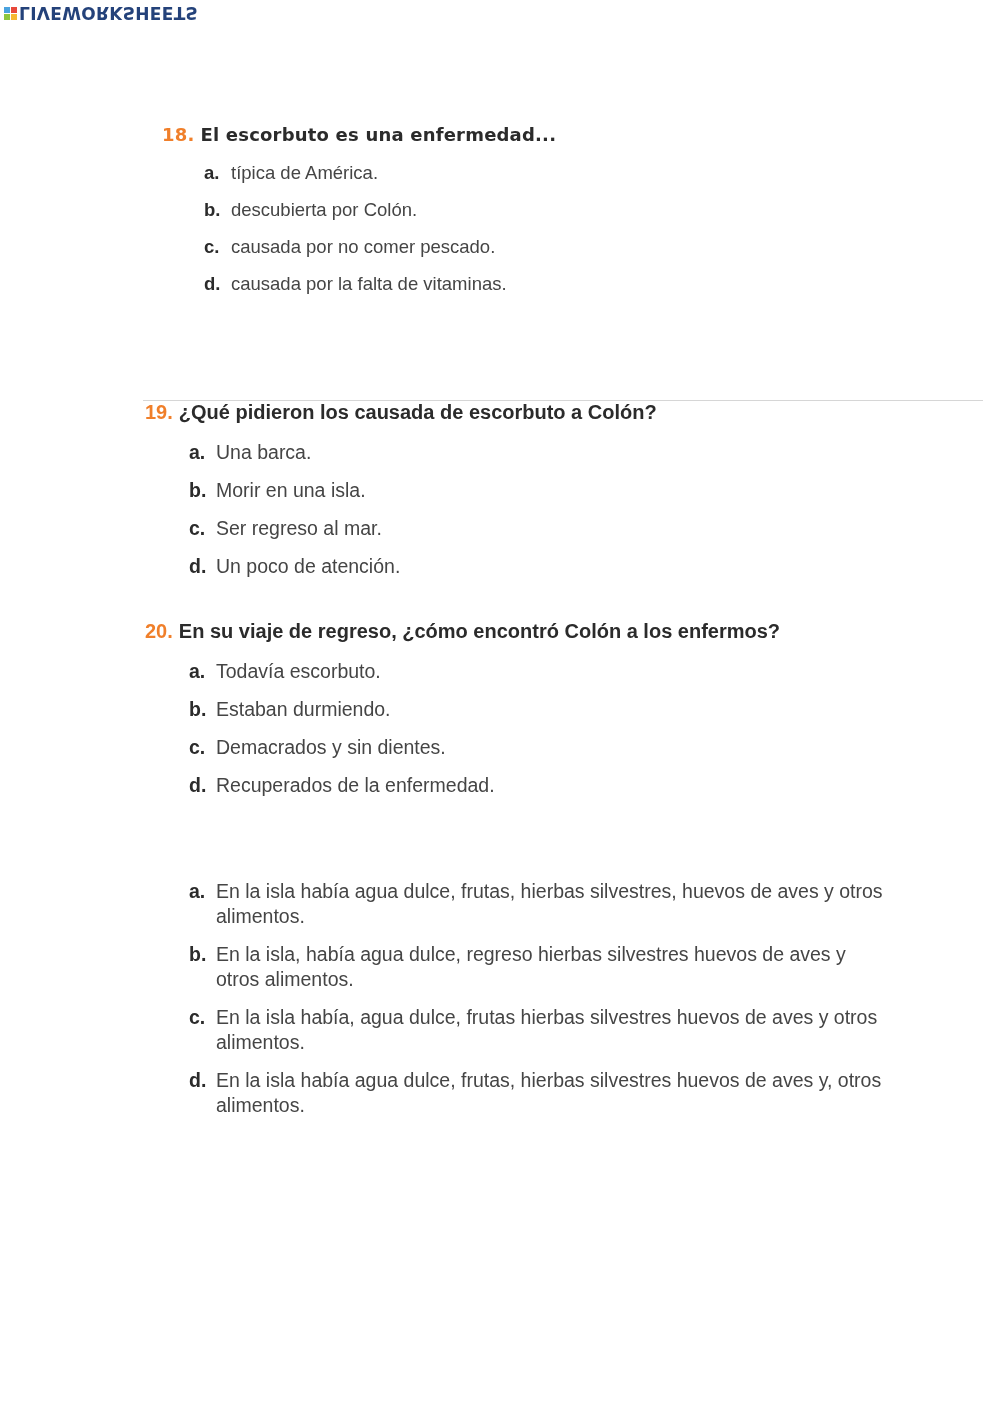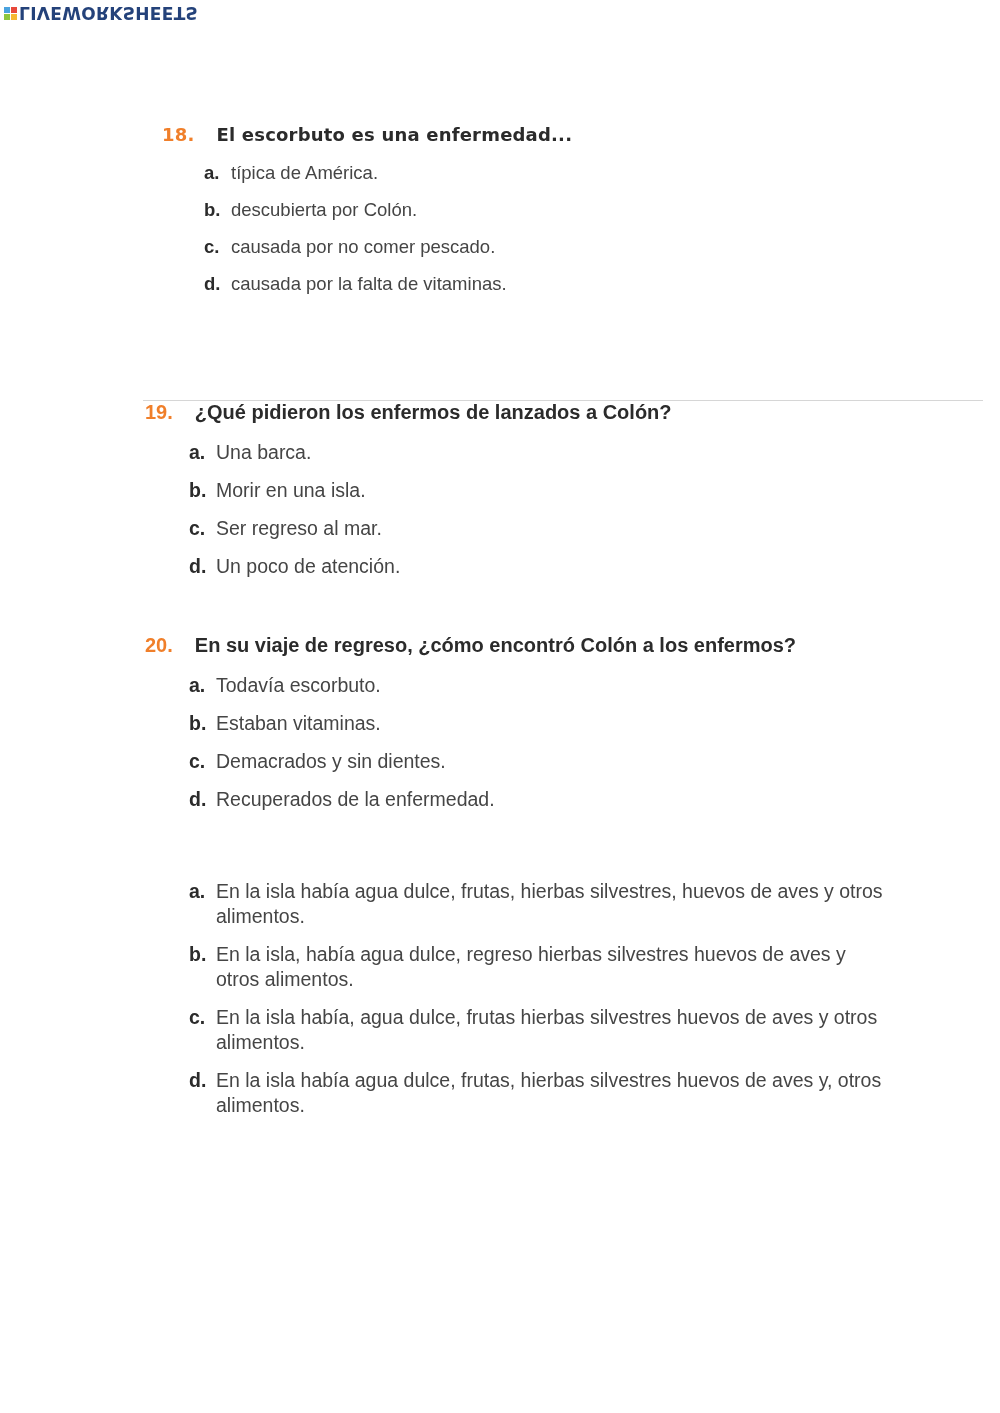--- a/index.html
+++ b/index.html
@@ -5,21 +5,21 @@
   html, body { margin: 0; padding: 0; background: #ffffff; }
   body { width: 1000px; height: 1413px; position: relative; overflow: hidden;
          font-family: "Liberation Sans", sans-serif; color: #3a3a3a; }
   .logo { position: absolute; left: 4px; top: 4px; display: flex; align-items: center; }
   .logo-grid { display: grid; grid-template-columns: 6px 6px; grid-template-rows: 6px 6px; gap: 1px; margin-right: 2px; }
   .logo-grid span { display: block; width: 6px; height: 6px; }
   .logo-text { font-family: "DejaVu Sans", sans-serif; font-weight: bold; font-size: 17px; color: #24427a;
                transform: scaleY(-1); letter-spacing: 0.3px; line-height: 18px; }
   .question { position: absolute; }
   .q-title { font-weight: bold; font-size: 20px; color: #2b2b2b; white-space: nowrap; }
-  .q-num { color: #f07f2a; margin-right: 22px; }
+  .q-num { color: #f07f2a; margin-right: 6px; }
   .q18 .q-title { font-family: "DejaVu Sans", sans-serif; font-size: 18px; letter-spacing: 0.2px; }
   .options { list-style: none; margin: 0; padding: 0; }
   .option { position: relative; font-size: 19.5px; color: #454545; line-height: 25px; }
   .q18 .option { font-size: 18.5px; }
   .opt-letter { position: absolute; left: 0; top: 0; font-weight: bold; color: #2b2b2b; }
   .opt-text { display: block; padding-left: 27px; }
   .divider { position: absolute; left: 143px; top: 400px; width: 840px; height: 1px; background: #d6d6d6; }
 </style>
 </head>
 <body>
@@ -55,21 +55,21 @@
       <span class="opt-letter">d.</span>
       <span class="opt-text">causada por la falta de vitaminas.</span>
     </li>
   </ul>
 </section>
 
 <div class="divider"></div>
 
 <section class="question" style="left:145px; top:401px;">
   <div class="q-title">
-    <span class="q-num">19.</span><span>¿Qué pidieron los enfermos de lanzados a Colón?</span>
+    <span class="q-num">19.</span><span>¿Qué pidieron los causada de escorbuto a Colón?</span>
   </div>
   <ul class="options" style="margin-left:44px; margin-top:16px;">
     <li class="option" style="margin-bottom:13px;">
       <span class="opt-letter">a.</span>
       <span class="opt-text">Una barca.</span>
     </li>
     <li class="option" style="margin-bottom:13px;">
       <span class="opt-letter">b.</span>
       <span class="opt-text">Morir en una isla.</span>
     </li>
@@ -77,32 +77,32 @@
       <span class="opt-letter">c.</span>
       <span class="opt-text">Ser regreso al mar.</span>
     </li>
     <li class="option">
       <span class="opt-letter">d.</span>
       <span class="opt-text">Un poco de atención.</span>
     </li>
   </ul>
 </section>
 
-<section class="question" style="left:145px; top:634px;">
+<section class="question" style="left:145px; top:620px;">
   <div class="q-title">
     <span class="q-num">20.</span><span>En su viaje de regreso, ¿cómo encontró Colón a los enfermos?</span>
   </div>
   <ul class="options" style="margin-left:44px; margin-top:16px;">
     <li class="option" style="margin-bottom:13px;">
       <span class="opt-letter">a.</span>
       <span class="opt-text">Todavía escorbuto.</span>
     </li>
     <li class="option" style="margin-bottom:13px;">
       <span class="opt-letter">b.</span>
-      <span class="opt-text">Estaban vitaminas.</span>
+      <span class="opt-text">Estaban durmiendo.</span>
     </li>
     <li class="option" style="margin-bottom:13px;">
       <span class="opt-letter">c.</span>
       <span class="opt-text">Demacrados y sin dientes.</span>
     </li>
     <li class="option">
       <span class="opt-letter">d.</span>
       <span class="opt-text">Recuperados de la enfermedad.</span>
     </li>
   </ul>

